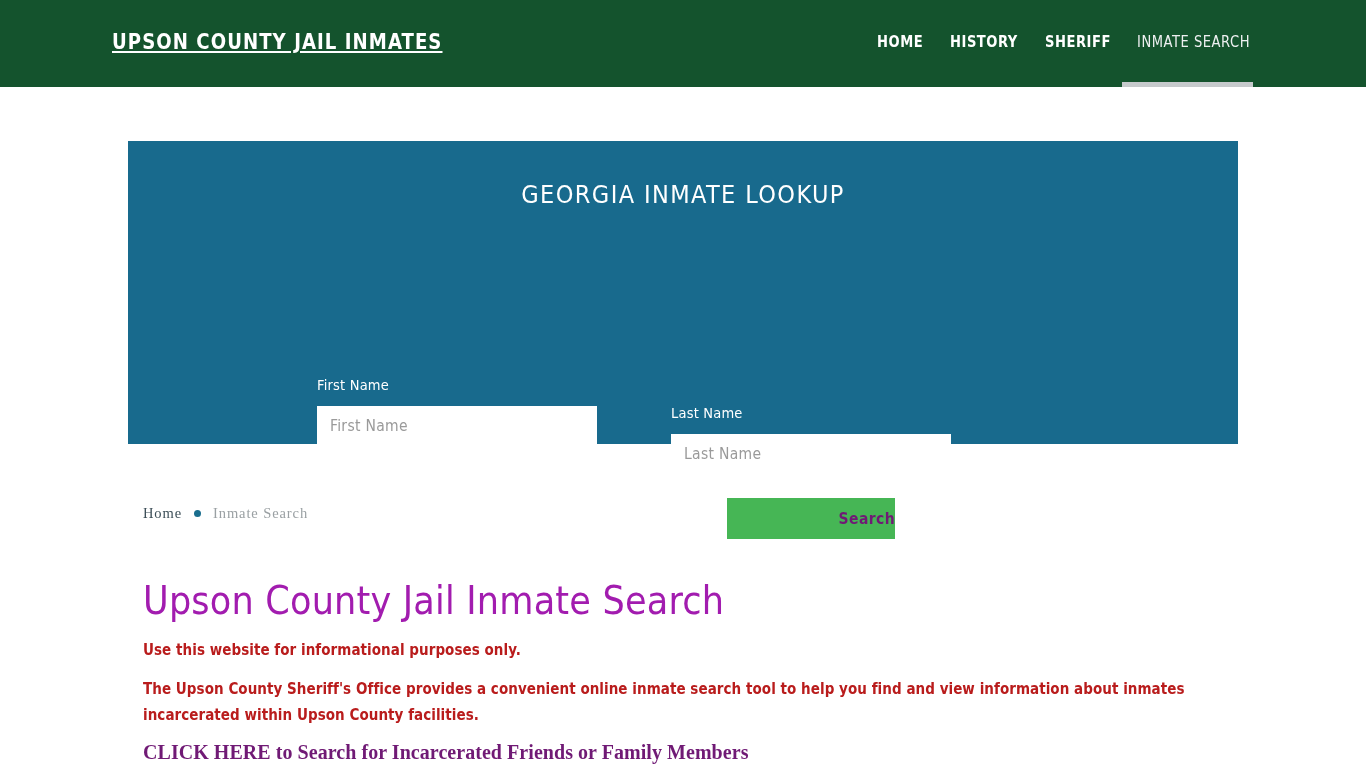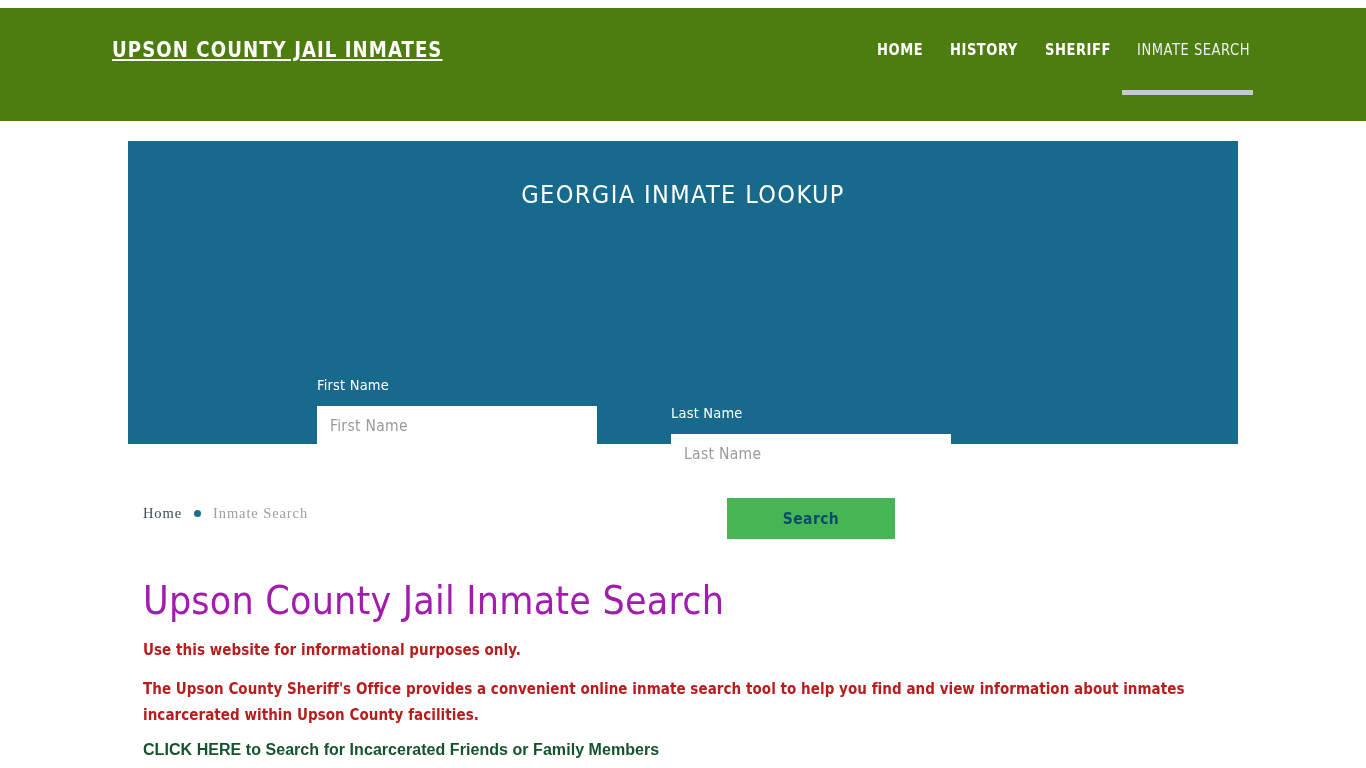--- a/index.html
+++ b/index.html
@@ -13,24 +13,24 @@
   }
 
   body {
     font-family: "Liberation Sans", sans-serif;
     -webkit-font-smoothing: antialiased;
   }
 
   
   .site-header {
     position: absolute;
-    top: 8px; left: 0;
+    top: 0; left: 0;
     width: 1366px;
-    height: 113px;
-    background: #4d7c0f;
+    height: 87px;
+    background: #14532d;
   }
 
   .brand {
     position: absolute;
     left: 112px;
     top: 30px;
     font-family: "Liberation Sans Narrow", "DejaVu Sans Condensed", "Liberation Sans", sans-serif;
     font-weight: bold;
     font-size: 21px;
     letter-spacing: 1.1px;
@@ -137,26 +137,27 @@
   }
 
   .search-button {
     position: absolute;
     left: 599px;
     top: 357px;
     width: 168px;
     height: 41px;
     border: none;
     background: #46b655;
-    color: #0c4a6e;
+    color: #701a75;
     font-family: "Liberation Sans Narrow", "DejaVu Sans Condensed", "Liberation Sans", sans-serif;
     font-weight: bold;
     font-size: 15.5px;
     letter-spacing: 0.4px;
     cursor: pointer;
+    text-align: right;
   }
 
   
   .breadcrumb {
     position: absolute;
     left: 143px;
     top: 505px;
     display: flex;
     align-items: center;
     gap: 12px;
@@ -211,24 +212,24 @@
     letter-spacing: 0.05px;
   }
 
   .body-text--1 { top: 637px; width: 1070px; }
   .body-text--2 { top: 676px; width: 1075px; }
 
   .cta-link {
     position: absolute;
     left: 143px;
     top: 741px;
-    font-family: Liberation Sans, sans-serif;
-    font-weight: bold;
-    font-size: 16px;
-    color: #14532d;
+    font-family: Liberation Serif, serif;
+    font-weight: bold;
+    font-size: 20px;
+    color: #701a75;
     text-decoration: none;
     letter-spacing: 0.05px;
     cursor: pointer;
   }
 </style>
 </head>
 <body>
 
 <header class="site-header">
   <a class="brand" href="#">UPSON COUNTY JAIL INMATES</a>

